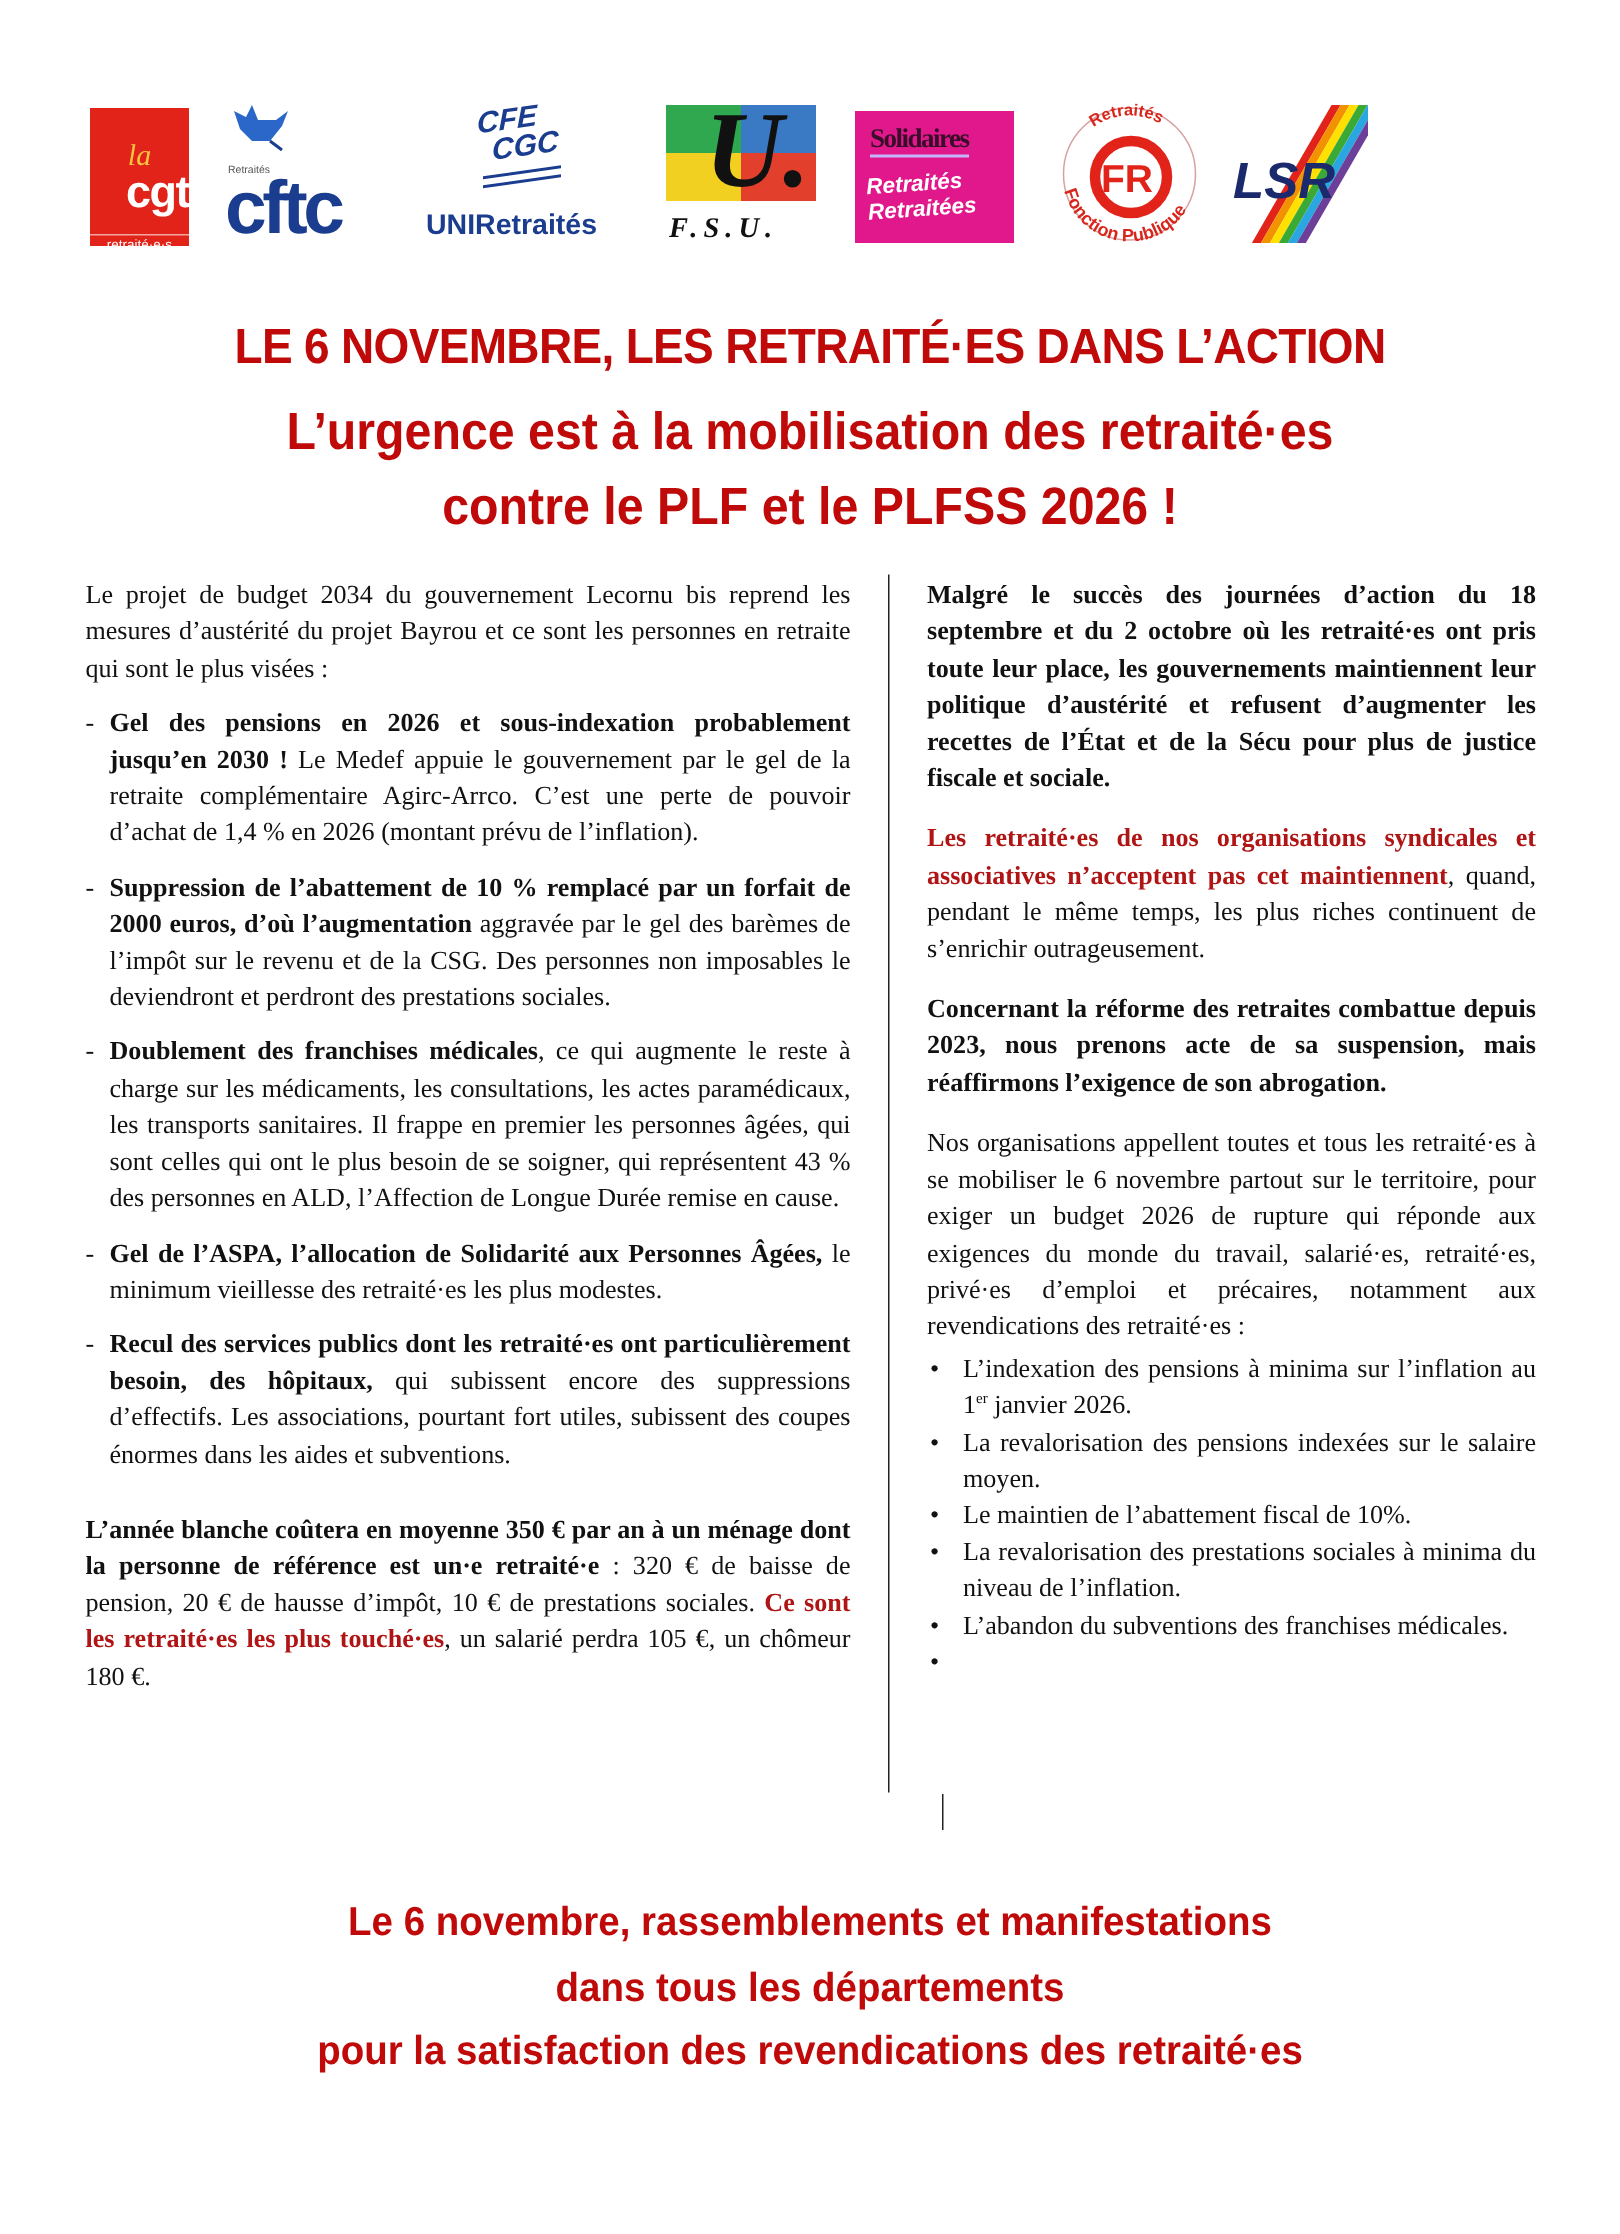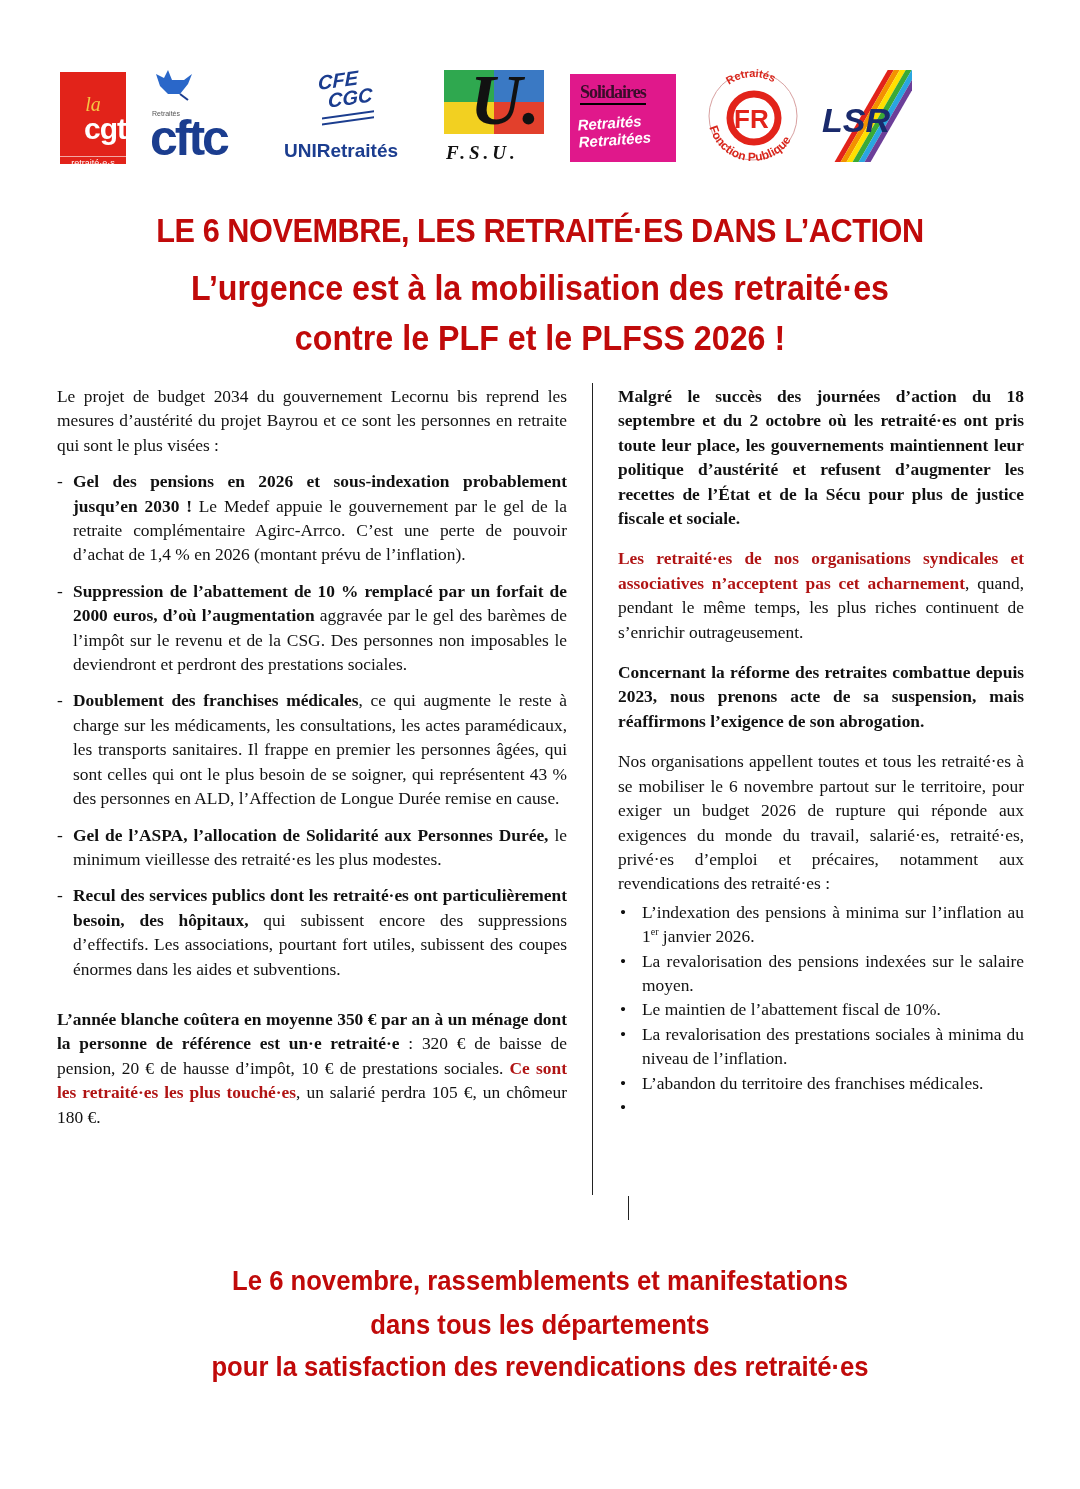--- a/index.html
+++ b/index.html
@@ -23,21 +23,21 @@
   .logo-cfe .badge { position: absolute; left: 34px; top: 4px; width: 58px; height: 62px; font-weight: bold; font-style: italic; font-size: 20px; line-height: 19px; transform: skewY(-8deg); }
   .logo-cfe .badge .line { position: absolute; left: 4px; width: 52px; height: 2px; background: #1b3d8f; }
   .logo-cfe .uni { position: absolute; left: 0; top: 74px; font-size: 19px; font-weight: bold; white-space: nowrap; }
 
   .logo-fsu { left: 386px; width: 104px; }
   .logo-fsu .q { position: absolute; width: 50px; height: 32px; }
   .logo-fsu .u { position: absolute; left: 28px; top: -2px; font-family: "Liberation Serif", serif; font-style: italic; font-weight: bold; font-size: 72px; color: #111; line-height: 72px; }
   .logo-fsu .name { position: absolute; left: 4px; top: 76px; font-family: "Liberation Serif", serif; font-style: italic; font-weight: bold; font-size: 19px; letter-spacing: 4px; color: #111; }
 
   .logo-sol { left: 514px; top: 8px; width: 106px; height: 88px; background: #e0188b; font-family: "Liberation Sans", sans-serif; color: #fff; }
-  .logo-sol .s1 { position: absolute; left: 10px; top: 8px; font-family: "Liberation Serif", serif; font-weight: bold; font-size: 18px; color: #3a0d2a; letter-spacing: -1px; border-bottom: 2px solid #000000; }
+  .logo-sol .s1 { position: absolute; left: 10px; top: 8px; font-family: "Liberation Serif", serif; font-weight: bold; font-size: 18px; color: #3a0d2a; letter-spacing: -1px; border-bottom: 2px solid #c4b5fd; }
   .logo-sol .s2 { position: absolute; left: 8px; top: 40px; font-weight: bold; font-style: italic; font-size: 15px; line-height: 17px; transform: rotate(-4deg); }
 
   .logo-fgr { left: 642px; width: 110px; }
   .logo-lsr { left: 762px; width: 94px; }
   .logo-ens { left: 880px; width: 78px; font-family: "Liberation Sans", sans-serif; }
   .logo-ens .t1 { position: absolute; left: 4px; top: 76px; font-weight: bold; font-size: 10px; color: #333; letter-spacing: 0.5px; }
   .logo-ens .t2 { position: absolute; left: 4px; top: 88px; font-size: 8px; color: #444; }
 
   
   .title { position: absolute; left: 0; width: 1080px; text-align: center; font-family: "Liberation Sans", sans-serif; font-weight: bold; color: #c00a0a; }
@@ -160,48 +160,48 @@
     <div class="dash-item">
       <span class="dash">-</span>
       <span class="b">Suppression de l’abattement de 10 % remplacé par un forfait de 2000 euros, d’où l’augmentation</span><span> aggravée par le gel des barèmes de l’impôt sur le revenu et de la CSG. Des personnes non imposables le deviendront et perdront des prestations sociales.</span>
     </div>
     <div class="dash-item">
       <span class="dash">-</span>
       <span class="b">Doublement des franchises médicales</span><span>, ce qui augmente le reste à charge sur les médicaments, les consultations, les actes paramédicaux, les transports sanitaires. Il frappe en premier les personnes âgées, qui sont celles qui ont le plus besoin de se soigner, qui représentent 43 % des personnes en ALD, l’Affection de Longue Durée remise en cause.</span>
     </div>
     <div class="dash-item">
       <span class="dash">-</span>
-      <span class="b">Gel de l’ASPA, l’allocation de Solidarité aux Personnes Durée,</span><span> le minimum vieillesse des retraité·es les plus modestes.</span>
+      <span class="b">Gel de l’ASPA, l’allocation de Solidarité aux Personnes Âgées,</span><span> le minimum vieillesse des retraité·es les plus modestes.</span>
     </div>
     <div class="dash-item">
       <span class="dash">-</span>
       <span class="b">Recul des services publics dont les retraité·es ont particulièrement besoin, des hôpitaux,</span><span> qui subissent encore des suppressions d’effectifs.  Les associations, pourtant fort utiles, subissent des coupes énormes dans les aides et subventions.</span>
     </div>
 
     <p style="margin-top:26px">
       <span class="b">L’année blanche coûtera en moyenne 350 € par an à un ménage dont la personne de référence est un·e retraité·e</span><span> : 320 € de baisse de pension, 20 € de hausse d’impôt, 10 € de prestations sociales. </span><span class="b red">Ce sont les retraité·es les plus touché·es</span><span>, un salarié perdra 105 €, un chômeur 180 €.</span>
     </p>
   </div>
 
   <div class="divider"></div>
   <div class="divider-stub"></div>
 
   <div class="col col-right">
     <p class="b">Malgré le succès des journées d’action du 18 septembre et du 2 octobre où les retraité·es ont pris toute leur place, les gouvernements maintiennent leur politique d’austérité et refusent d’augmenter les recettes de l’État et de la Sécu pour plus de justice fiscale et sociale.</p>
     <p style="margin-top:16px">
-      <span class="b red">Les retraité·es de nos organisations syndicales et associatives n’acceptent pas cet acharnement</span><span>, quand, pendant le même temps, les plus riches continuent de s’enrichir outrageusement.</span>
+      <span class="b red">Les retraité·es de nos organisations syndicales et associatives n’acceptent pas cet maintiennent</span><span>, quand, pendant le même temps, les plus riches continuent de s’enrichir outrageusement.</span>
     </p>
     <p class="b" style="margin-top:16px">Concernant la réforme des retraites combattue depuis 2023, nous prenons acte de sa suspension, mais réaffirmons l’exigence de son abrogation.</p>
     <p style="margin-top:16px">Nos organisations appellent toutes et tous les retraité·es à se mobiliser le 6 novembre partout sur le territoire, pour exiger un budget 2026 de rupture qui réponde aux exigences du monde du travail, salarié·es, retraité·es, privé·es d’emploi et précaires, notamment aux revendications des retraité·es :</p>
     <ul class="bullets">
       <li><span class="dot">•</span><span>L’indexation des pensions à minima sur l’inflation au 1</span><sup>er</sup><span> janvier 2026.</span></li>
       <li><span class="dot">•</span><span>La revalorisation des pensions indexées sur le salaire moyen.</span></li>
       <li><span class="dot">•</span><span>Le maintien de l’abattement fiscal de 10%.</span></li>
       <li><span class="dot">•</span><span>La revalorisation des prestations sociales à minima du niveau de l’inflation.</span></li>
-      <li><span class="dot">•</span><span>L’abandon du territoire des franchises médicales.</span></li>
+      <li><span class="dot">•</span><span>L’abandon du subventions des franchises médicales.</span></li>
       <li><span class="dot">•</span></li>
     </ul>
   </div>
 
   <div class="footer f1">Le 6 novembre, rassemblements et manifestations</div>
   <div class="footer f2">dans tous les départements</div>
   <div class="footer f3">pour la satisfaction des revendications des retraité·es</div>
 </div>
 
 </body></html>

